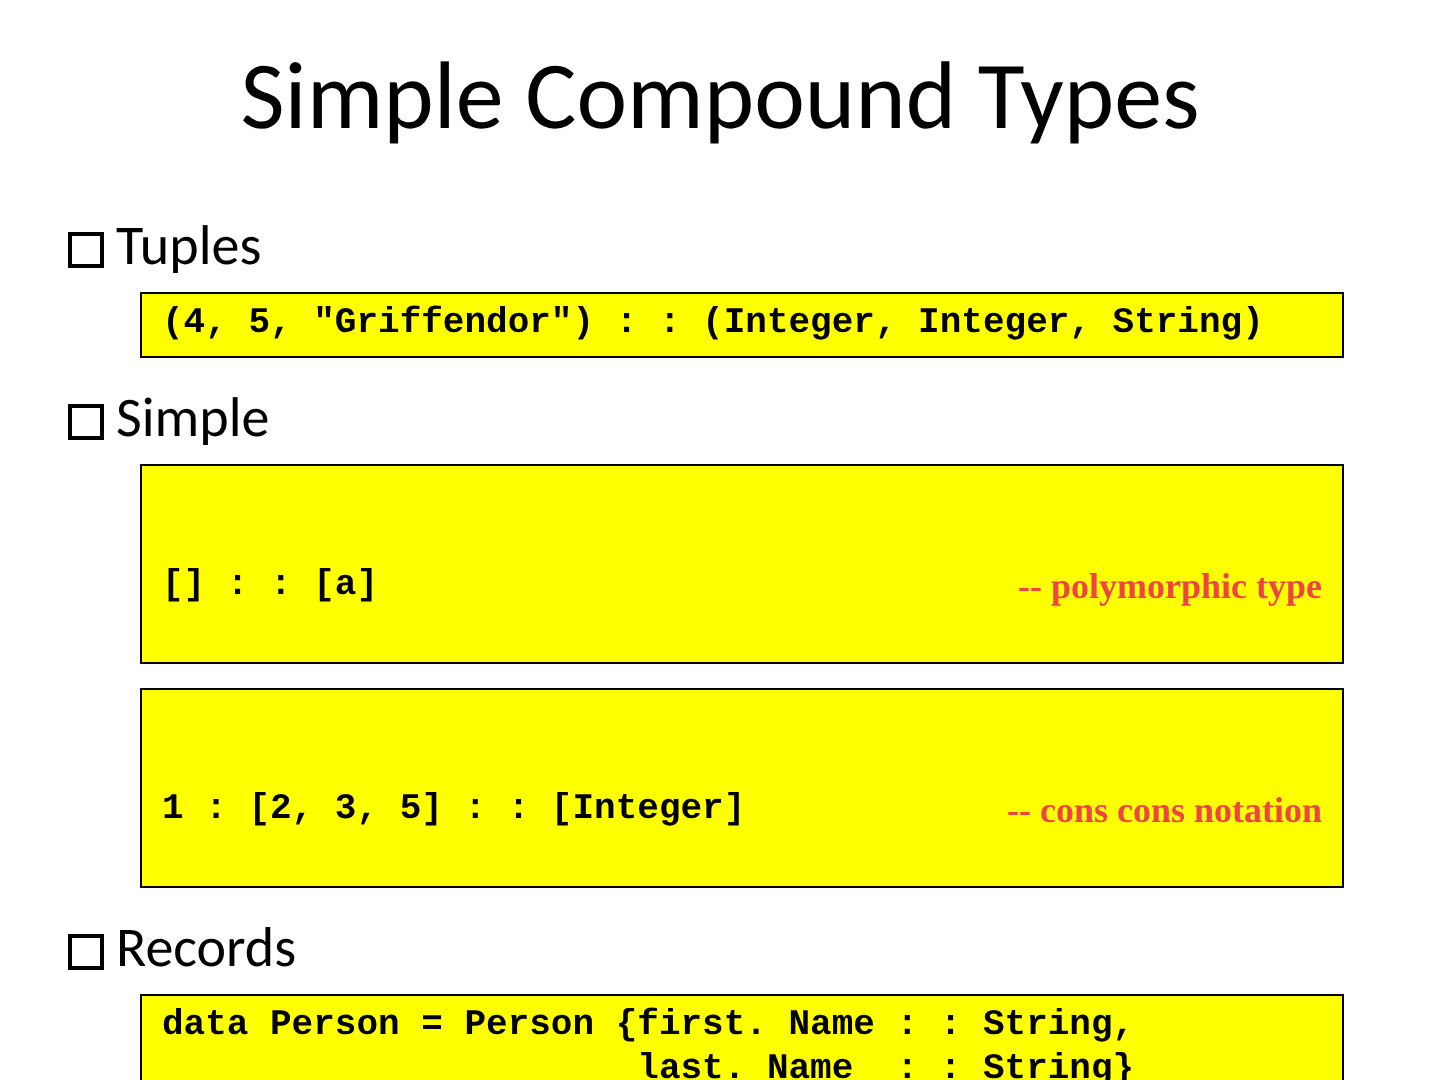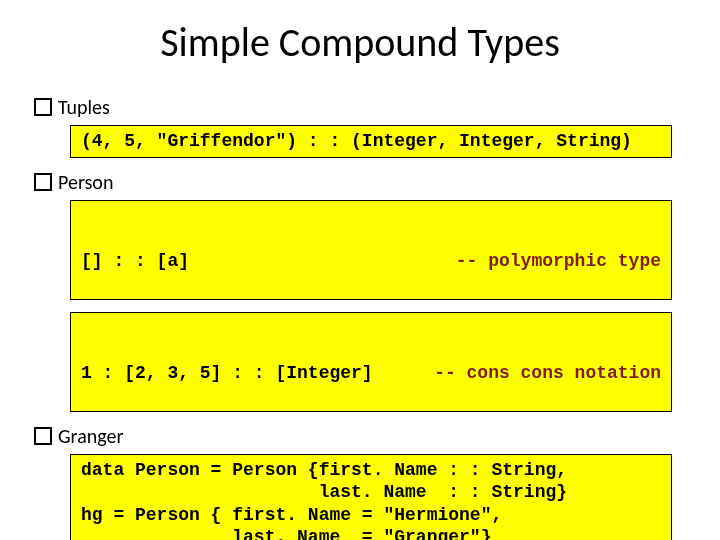--- a/index.html
+++ b/index.html
@@ -5,27 +5,27 @@
     * { margin: 0; padding: 0; box-sizing: border-box; }
     body {
       width: 720px;
       height: 540px;
       background: #ffffff;
       font-family: Calibri, Arial, sans-serif;
       color: #000;
       padding: 18px 28px;
     }
     .title {
-      font-size: 40px;
+      font-size: 48px;
       text-align: center;
       font-weight: 400;
       margin-bottom: 28px;
     }
     .section-label {
-      font-size: 20px;
+      font-size: 28px;
       font-weight: 400;
       margin-top: 10px;
       margin-bottom: 6px;
       padding-left: 6px;
     }
     .bullet {
       display: inline-block;
       width: 18px;
       height: 18px;
       border: 2px solid #000;
@@ -43,47 +43,47 @@
       margin-left: 42px;
       margin-right: 20px;
       margin-bottom: 12px;
       white-space: pre;
       line-height: 1.25;
     }
     .code-row {
       display: flex;
       justify-content: space-between;
     }
-    .comment { color: #7f1d1d; }
+    .comment { color: #ef4444; font-family: Liberation Serif, serif; }
   </style>
 </head>
 <body>
 
 <div class="title">Simple Compound Types</div>
 
 <div class="section-label">
   <span class="bullet"></span><span>Tuples</span>
 </div>
 <div class="code-box">(4, 5, "Griffendor") : : (Integer, Integer, String)</div>
 
 <div class="section-label">
-  <span class="bullet"></span><span>Person</span>
+  <span class="bullet"></span><span>Simple</span>
 </div>
 <div class="code-box">
   <div class="code-row">
     <span>[] : : [a]</span>
     <span class="comment">-- polymorphic type</span>
   </div>
 </div>
 <div class="code-box">
   <div class="code-row">
     <span>1 : [2, 3, 5] : : [Integer]</span>
     <span class="comment">-- cons cons notation</span>
   </div>
 </div>
 
 <div class="section-label">
-  <span class="bullet"></span><span>Granger</span>
+  <span class="bullet"></span><span>Records</span>
 </div>
 <div class="code-box">data Person = Person {first. Name : : String,
                       last. Name  : : String}
 hg = Person { first. Name = "Hermione",
               last. Name  = "Granger"}</div>
 
 </body></html>

